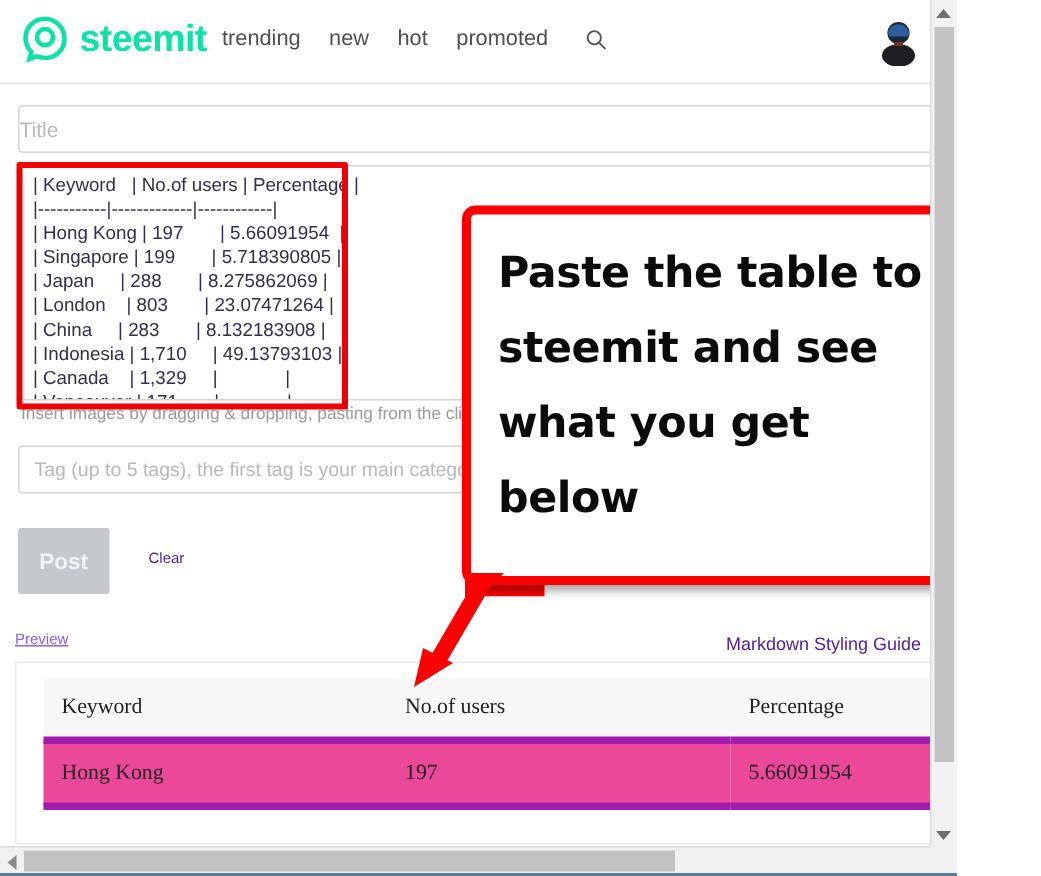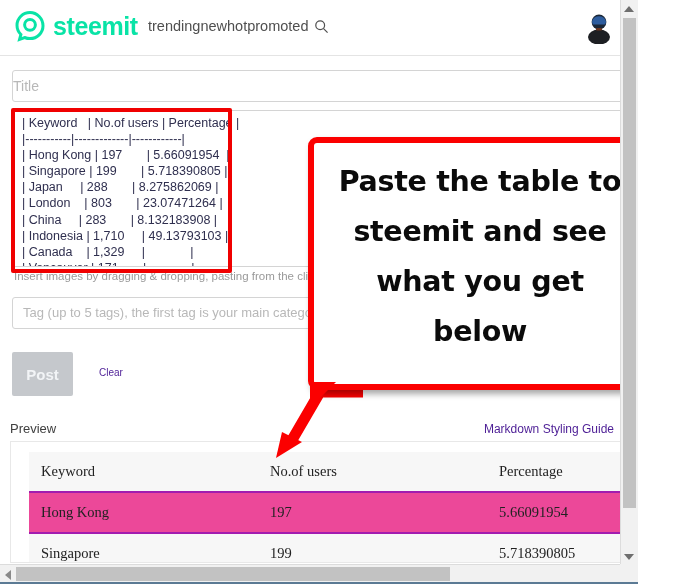--- a/index.html
+++ b/index.html
@@ -28,21 +28,21 @@
     position: absolute; left: 14px; top: 10px;
     display: flex; align-items: center; gap: 7px;
   }
   #logo-mark { width: 32px; height: 32px; display:block; }
   #logo-text {
     font-size: 25px; font-weight: 700; color: #09e3a6;
     letter-spacing: -0.4px; line-height: 1;
   }
   #nav {
     position: absolute; left: 148px; top: 19px;
-    display: flex; align-items: center; 
+    display: flex; align-items: center; gap: 19px;
   }
   .nav-item {
     font-size: 14.5px; color: #4f4f4f; cursor: pointer;
     line-height: 1;
   }
   #search-icon-wrap { margin-left: 6px; display:flex; align-items:center; }
   #avatar {
     position: absolute; right: 62px; top: 12px;
     width: 30px; height: 32px;
   }
@@ -199,21 +199,21 @@
   #upvote-label { font-size: 11px; color: #3d5a73; }
   #upvote-checkbox {
     width: 12px; height: 12px;
     border: 1px solid #b0b0b0; background: #f4f4f4;
     border-radius: 1px;
   }
 
   
   #preview-label {
     position: absolute; left: 10px; top: 421px;
-    font-size: 13px; color: #404040;
+    font-size: 10px; color: #8b5cf6; text-decoration: underline;
   }
   #markdown-link {
     position: absolute; right: 24px; top: 422px;
     font-size: 12px; color: #4c1d95; cursor: pointer;
   }
   #preview-box {
     position: absolute; left: 10px; top: 441px;
     width: 654px; height: 122px;
     border: 1px solid #e8e8e8;
     background: #fff;
@@ -223,21 +223,21 @@
   #preview-table {
     position: absolute; left: 18px; top: 10px;
     width: 640px;
     border-collapse: collapse;
     font-family: "Liberation Serif", serif;
     font-size: 14.5px; color: #222;
   }
   #preview-table th, #preview-table td {
     text-align: left;
     padding: 11px 12px;
-    border-bottom: 2px solid #a21caf;
+    border-bottom: 5px solid #a21caf;
     font-weight: normal;
   }
   #preview-table thead tr { background: #f7f7f7; }
   #preview-table tbody tr.odd { background: #ec4899; }
   #preview-table tbody tr.even { background: #f7f7f7; }
   .col-kw { width: 205px; }
   .col-nu { width: 205px; }
 
   
   #red-highlight-box {
@@ -249,21 +249,20 @@
     pointer-events: none;
   }
   #callout {
     position: absolute; left: 308px; top: 137px;
     width: 330px; height: 253px;
     background: #ffffff;
     border: 6px solid #fb0000;
     border-radius: 9px;
     box-sizing: border-box;
     box-shadow: 3px 4px 6px rgba(0,0,0,0.35);
-    text-align: center;
   }
   #callout-text {
     position: absolute; left: 18px; top: 14px;
     width: 296px;
     font-family: "DejaVu Sans", sans-serif;
     font-weight: bold;
     font-size: 28.5px;
     line-height: 50px;
     color: #0b0b0b;
     letter-spacing: -0.3px;
@@ -365,25 +364,20 @@
           <th class="col-nu">No.of users</th>
           <th>Percentage</th>
         </tr>
       </thead>
       <tbody>
         <tr class="odd">
           <td>Hong Kong</td>
           <td>197</td>
           <td>5.66091954</td>
         </tr>
-        <tr class="even">
-          <td>Singapore</td>
-          <td>199</td>
-          <td>5.718390805</td>
-        </tr>
       </tbody>
     </table>
   </div>
 
   <div id="red-highlight-box"></div>
 
   <svg id="arrow-svg" viewBox="0 0 120 78">
     <g>
       <path d="M52 4 L92 4 L92 16 L64 16 L38 56 L50 62 L16 72 L20 40 L30 48 L52 12 Z" fill="none"></path>
       <path d="M95 8 L52 8 L24 56" stroke="#fb0000" stroke-width="11" fill="none"></path>

